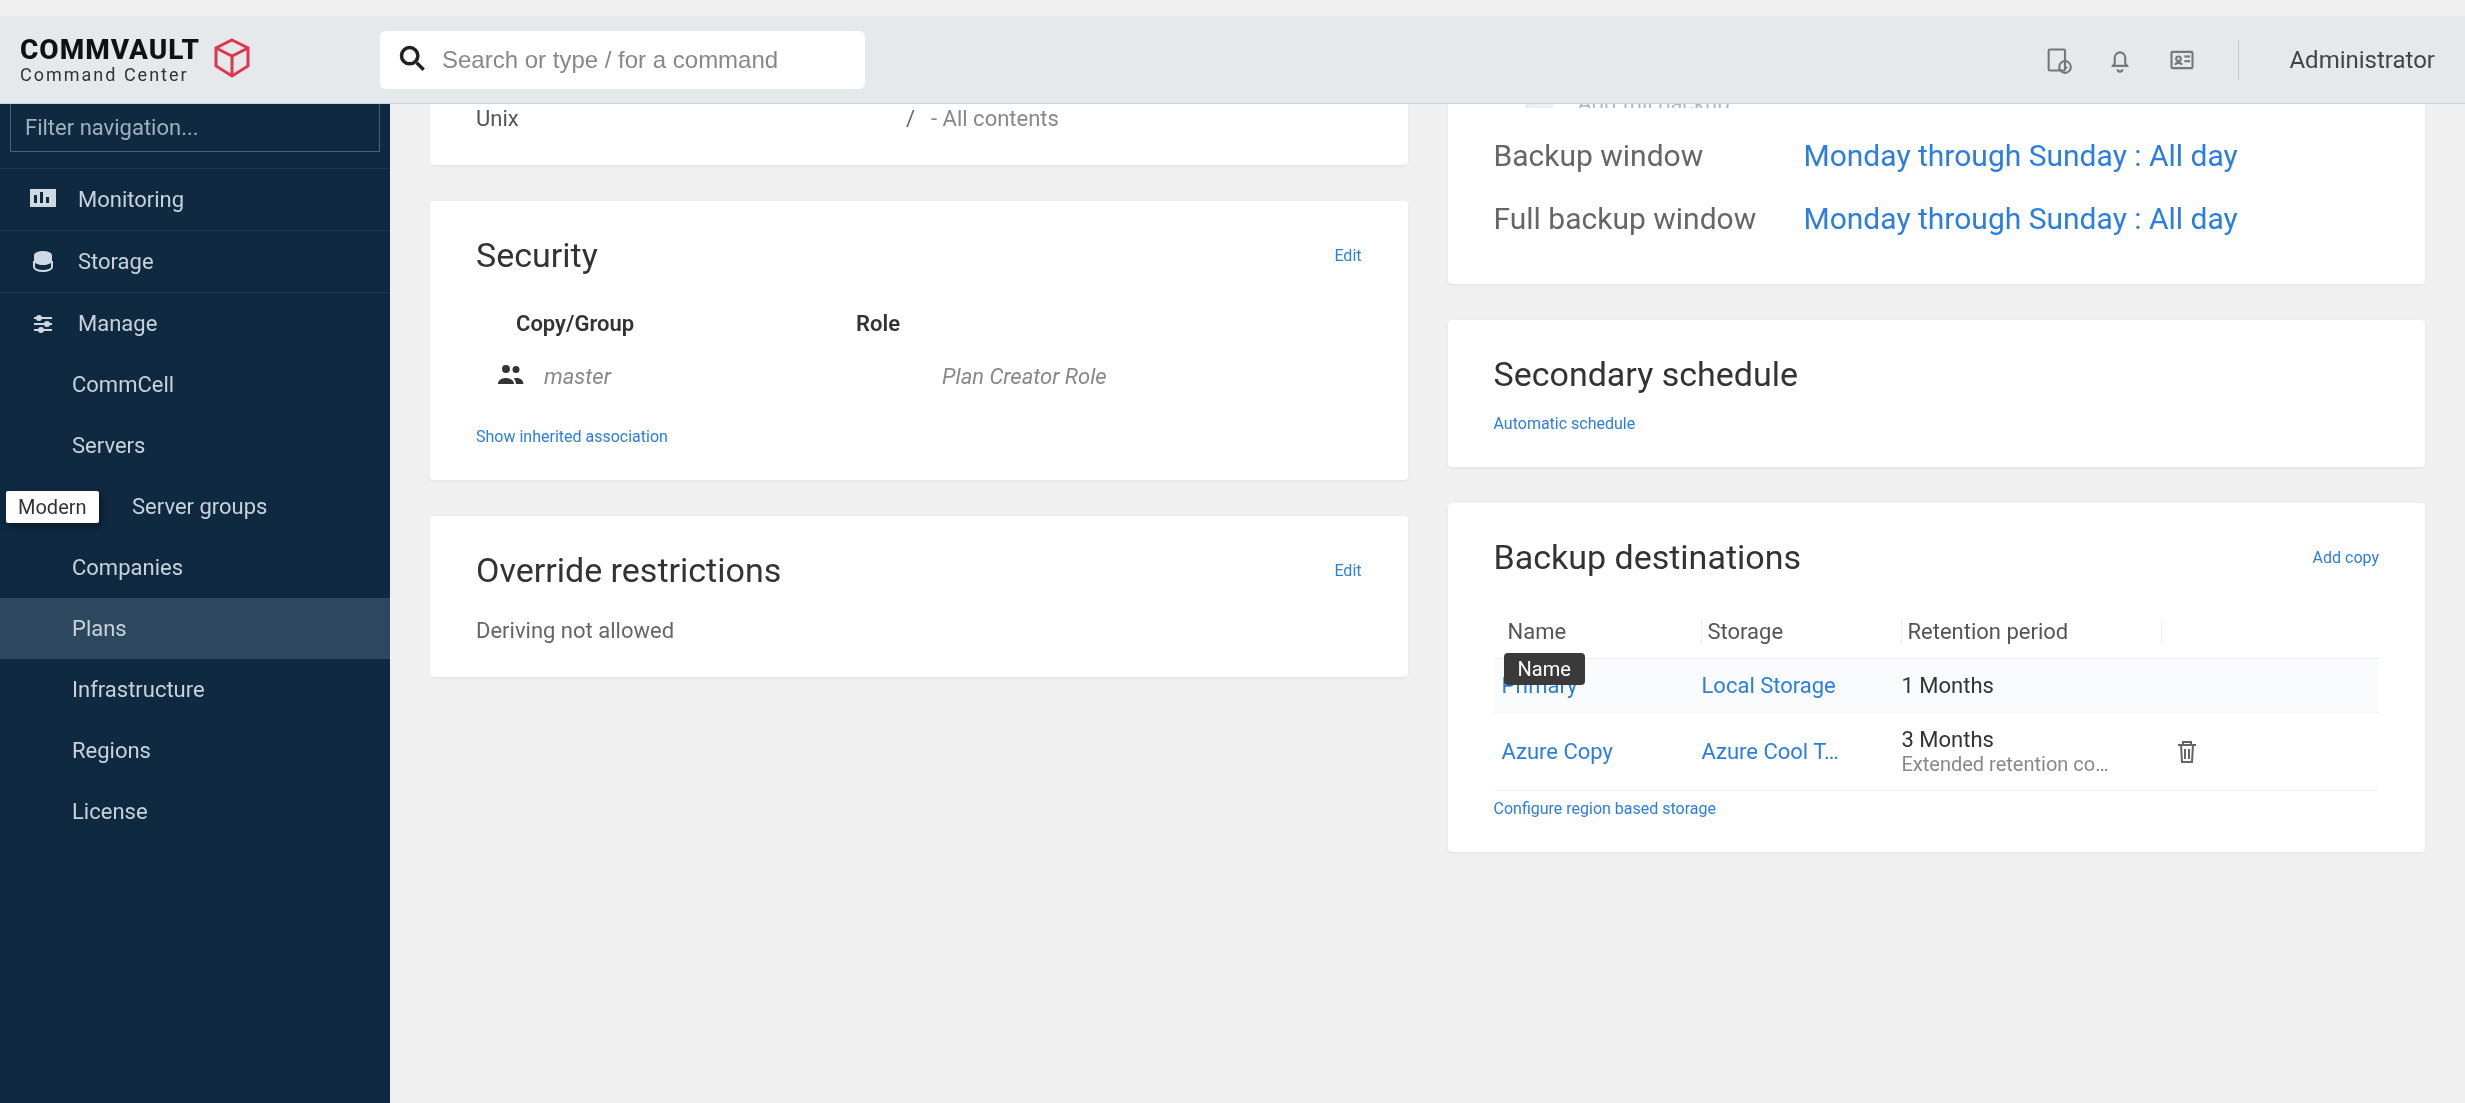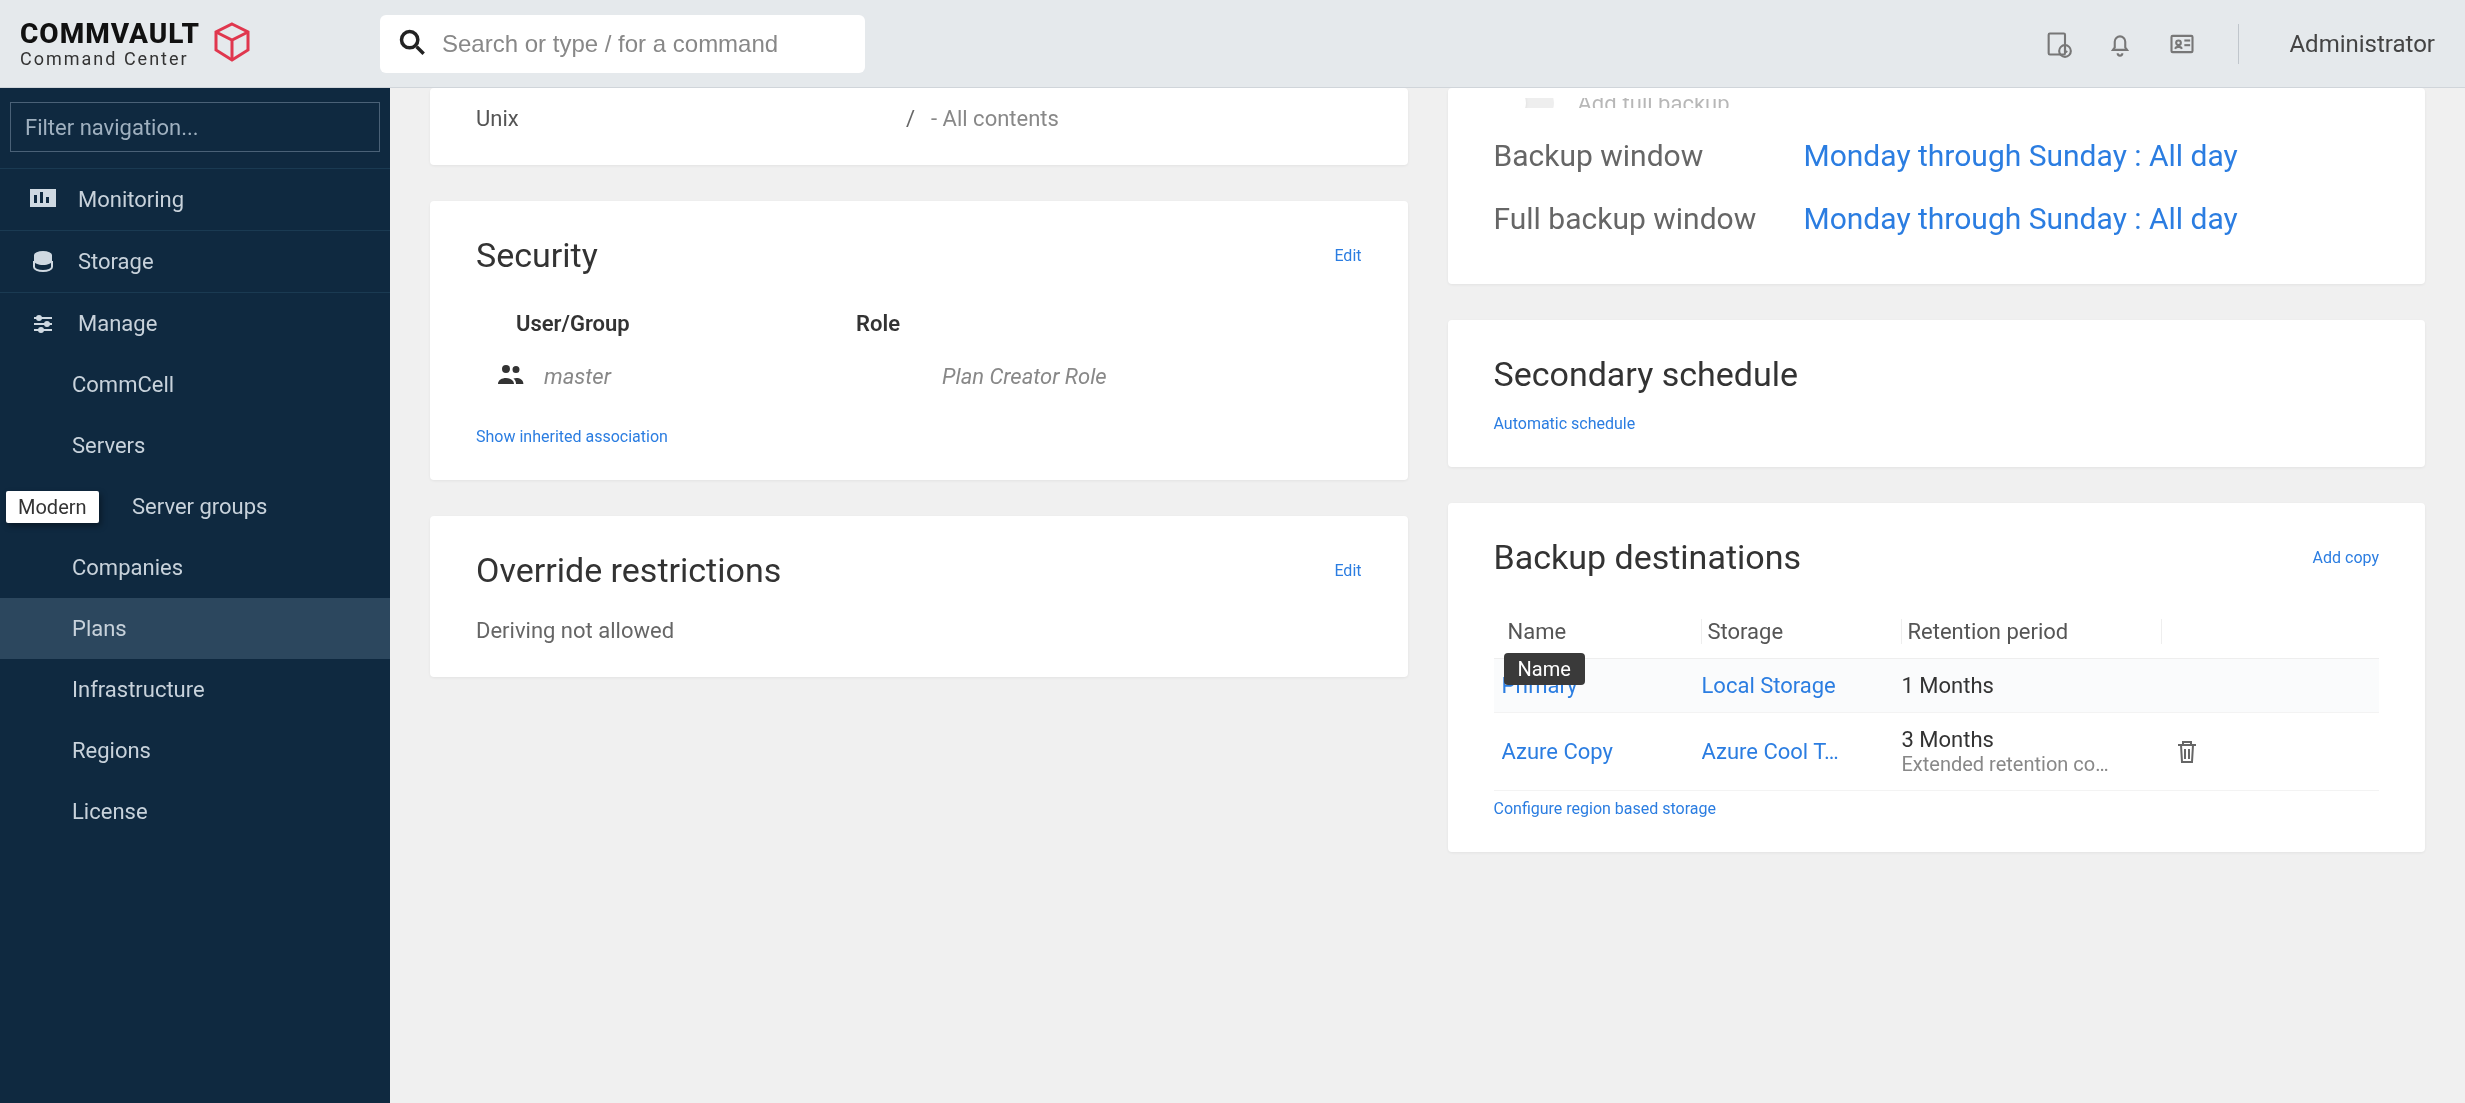--- a/index.html
+++ b/index.html
@@ -6,21 +6,21 @@
   body {
     font-family: -apple-system, BlinkMacSystemFont, "Segoe UI", Roboto, sans-serif;
     background: #f0f0f0;
     color: #333;
     overflow-x: hidden;
     width: 2465px;
   }
 
   
   .topbar {
-    position: fixed; top: 0; left: 0; right: 0;
+    position: fixed; top: 16px; left: 0; right: 0;
     height: 88px;
     background: #e5e9ec;
     display: flex;
     align-items: center;
     padding: 0 30px 0 20px;
     z-index: 100;
     border-bottom: 1px solid #d0d5da;
   }
   .brand { display: flex; align-items: center; gap: 10px; margin-right: 30px; min-width: 330px; }
   .brand-text { display: flex; flex-direction: column; line-height: 1; }
@@ -291,21 +291,21 @@
         <span class="muted">-  All contents</span>
       </div>
     </div>
 
     <div class="card">
       <div class="card-head">
         <div class="card-title">Security</div>
         <span class="link">Edit</span>
       </div>
       <div class="sec-head">
-        <div>User/Group</div>
+        <div>Copy/Group</div>
         <div>Role</div>
       </div>
       <div class="sec-row">
         <div class="ug">
           <span class="users-icon">
             <svg viewBox="0 0 30 24">
                 <path d="M10 11a4 4 0 100-8 4 4 0 000 8zm10 0a3.5 3.5 0 100-7 3.5 3.5 0 000 7zM2 22c0-4 4-6 8-6s8 2 8 6H2zm18 0c0-2.3-1-4.2-2.6-5.5 1-.3 2-.5 3-.5 3.5 0 7 1.8 7 6h-7.4z"></path>
               </svg>
           </span>
           <span>master</span>

